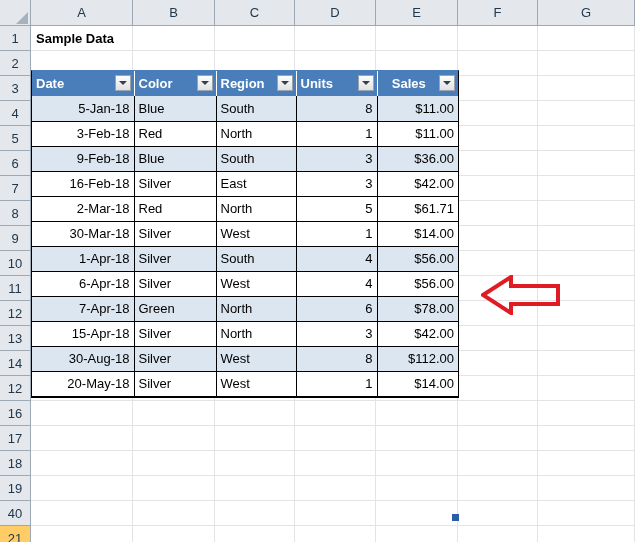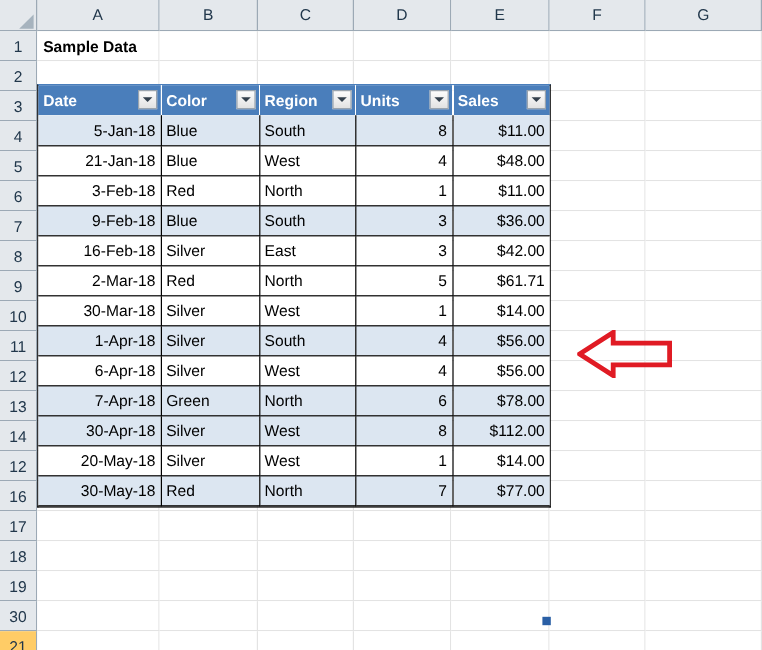--- a/index.html
+++ b/index.html
@@ -131,21 +131,21 @@
   }
   .tbl th {
     background: #4A7EBB;
     color: #ffffff;
     font-weight: bold;
     text-align: left;
     border-right: 1px solid #ffffff;
     position: relative;
     padding-right: 22px;
   }
-  .tbl th:last-child { border-right: none; }
+  .tbl th:last-child { border-right: none; text-align: center; }
   .tbl td {
     border-right: 1px solid #000000;
     border-bottom: 1px solid #000000;
     color: #000000;
   }
   .tbl td:last-child { border-right: none; }
   .tbl tr.band td { background: #DCE6F1; }
   .tbl tr.plain td { background: #FFFFFF; }
   .tbl td.num { text-align: right; }
   .tbl td.txt { text-align: left; }
@@ -240,21 +240,21 @@
     <div class="row-head">10</div>
     <div class="row-head">11</div>
     <div class="row-head">12</div>
     <div class="row-head">13</div>
     <div class="row-head">14</div>
     <div class="row-head">12</div>
     <div class="row-head">16</div>
     <div class="row-head">17</div>
     <div class="row-head">18</div>
     <div class="row-head">19</div>
-    <div class="row-head">30</div>
+    <div class="row-head">40</div>
     <div class="row-head active">21</div>
   </div>
 
   <div class="grid" id="grid-layer">
       <div class="grid-row">
         <div class="grid-cell" style="width: 102px;"></div>
         <div class="grid-cell" style="width: 82px;"></div>
         <div class="grid-cell" style="width: 80px;"></div>
         <div class="grid-cell" style="width: 81px;"></div>
         <div class="grid-cell" style="width: 82px;"></div>
@@ -490,27 +490,20 @@
       </thead>
       <tbody id="table-body">
           <tr class="band">
             <td class="num">5-Jan-18</td>
             <td class="txt">Blue</td>
             <td class="txt">South</td>
             <td class="num">8</td>
             <td class="num">$11.00</td>
           </tr>
           <tr class="plain">
-            <td class="num">21-Jan-18</td>
-            <td class="txt">Blue</td>
-            <td class="txt">West</td>
-            <td class="num">4</td>
-            <td class="num">$48.00</td>
-          </tr>
-          <tr class="plain">
             <td class="num">3-Feb-18</td>
             <td class="txt">Red</td>
             <td class="txt">North</td>
             <td class="num">1</td>
             <td class="num">$11.00</td>
           </tr>
           <tr class="band">
             <td class="num">9-Feb-18</td>
             <td class="txt">Blue</td>
             <td class="txt">South</td>
@@ -552,40 +545,40 @@
             <td class="num">4</td>
             <td class="num">$56.00</td>
           </tr>
           <tr class="band">
             <td class="num">7-Apr-18</td>
             <td class="txt">Green</td>
             <td class="txt">North</td>
             <td class="num">6</td>
             <td class="num">$78.00</td>
           </tr>
+          <tr class="plain">
+            <td class="num">15-Apr-18</td>
+            <td class="txt">Silver</td>
+            <td class="txt">North</td>
+            <td class="num">3</td>
+            <td class="num">$42.00</td>
+          </tr>
           <tr class="band">
-            <td class="num">30-Apr-18</td>
+            <td class="num">30-Aug-18</td>
             <td class="txt">Silver</td>
             <td class="txt">West</td>
             <td class="num">8</td>
             <td class="num">$112.00</td>
           </tr>
           <tr class="plain">
             <td class="num">20-May-18</td>
             <td class="txt">Silver</td>
             <td class="txt">West</td>
             <td class="num">1</td>
             <td class="num">$14.00</td>
-          </tr>
-          <tr class="band">
-            <td class="num">30-May-18</td>
-            <td class="txt">Red</td>
-            <td class="txt">North</td>
-            <td class="num">7</td>
-            <td class="num">$77.00</td>
           </tr>
         </tbody>
     </table>
   </div>
 
   <div class="resize-handle"></div>
 
   <div class="arrow-annot">
     <svg width="80" height="40" viewBox="0 0 80 40" xmlns="http://www.w3.org/2000/svg">
       <polygon points="2,20 30,2 30,11 77,11 77,29 30,29 30,38" fill="none" stroke="#E01B24" stroke-width="4" stroke-linejoin="miter" stroke-linecap="square"></polygon>

